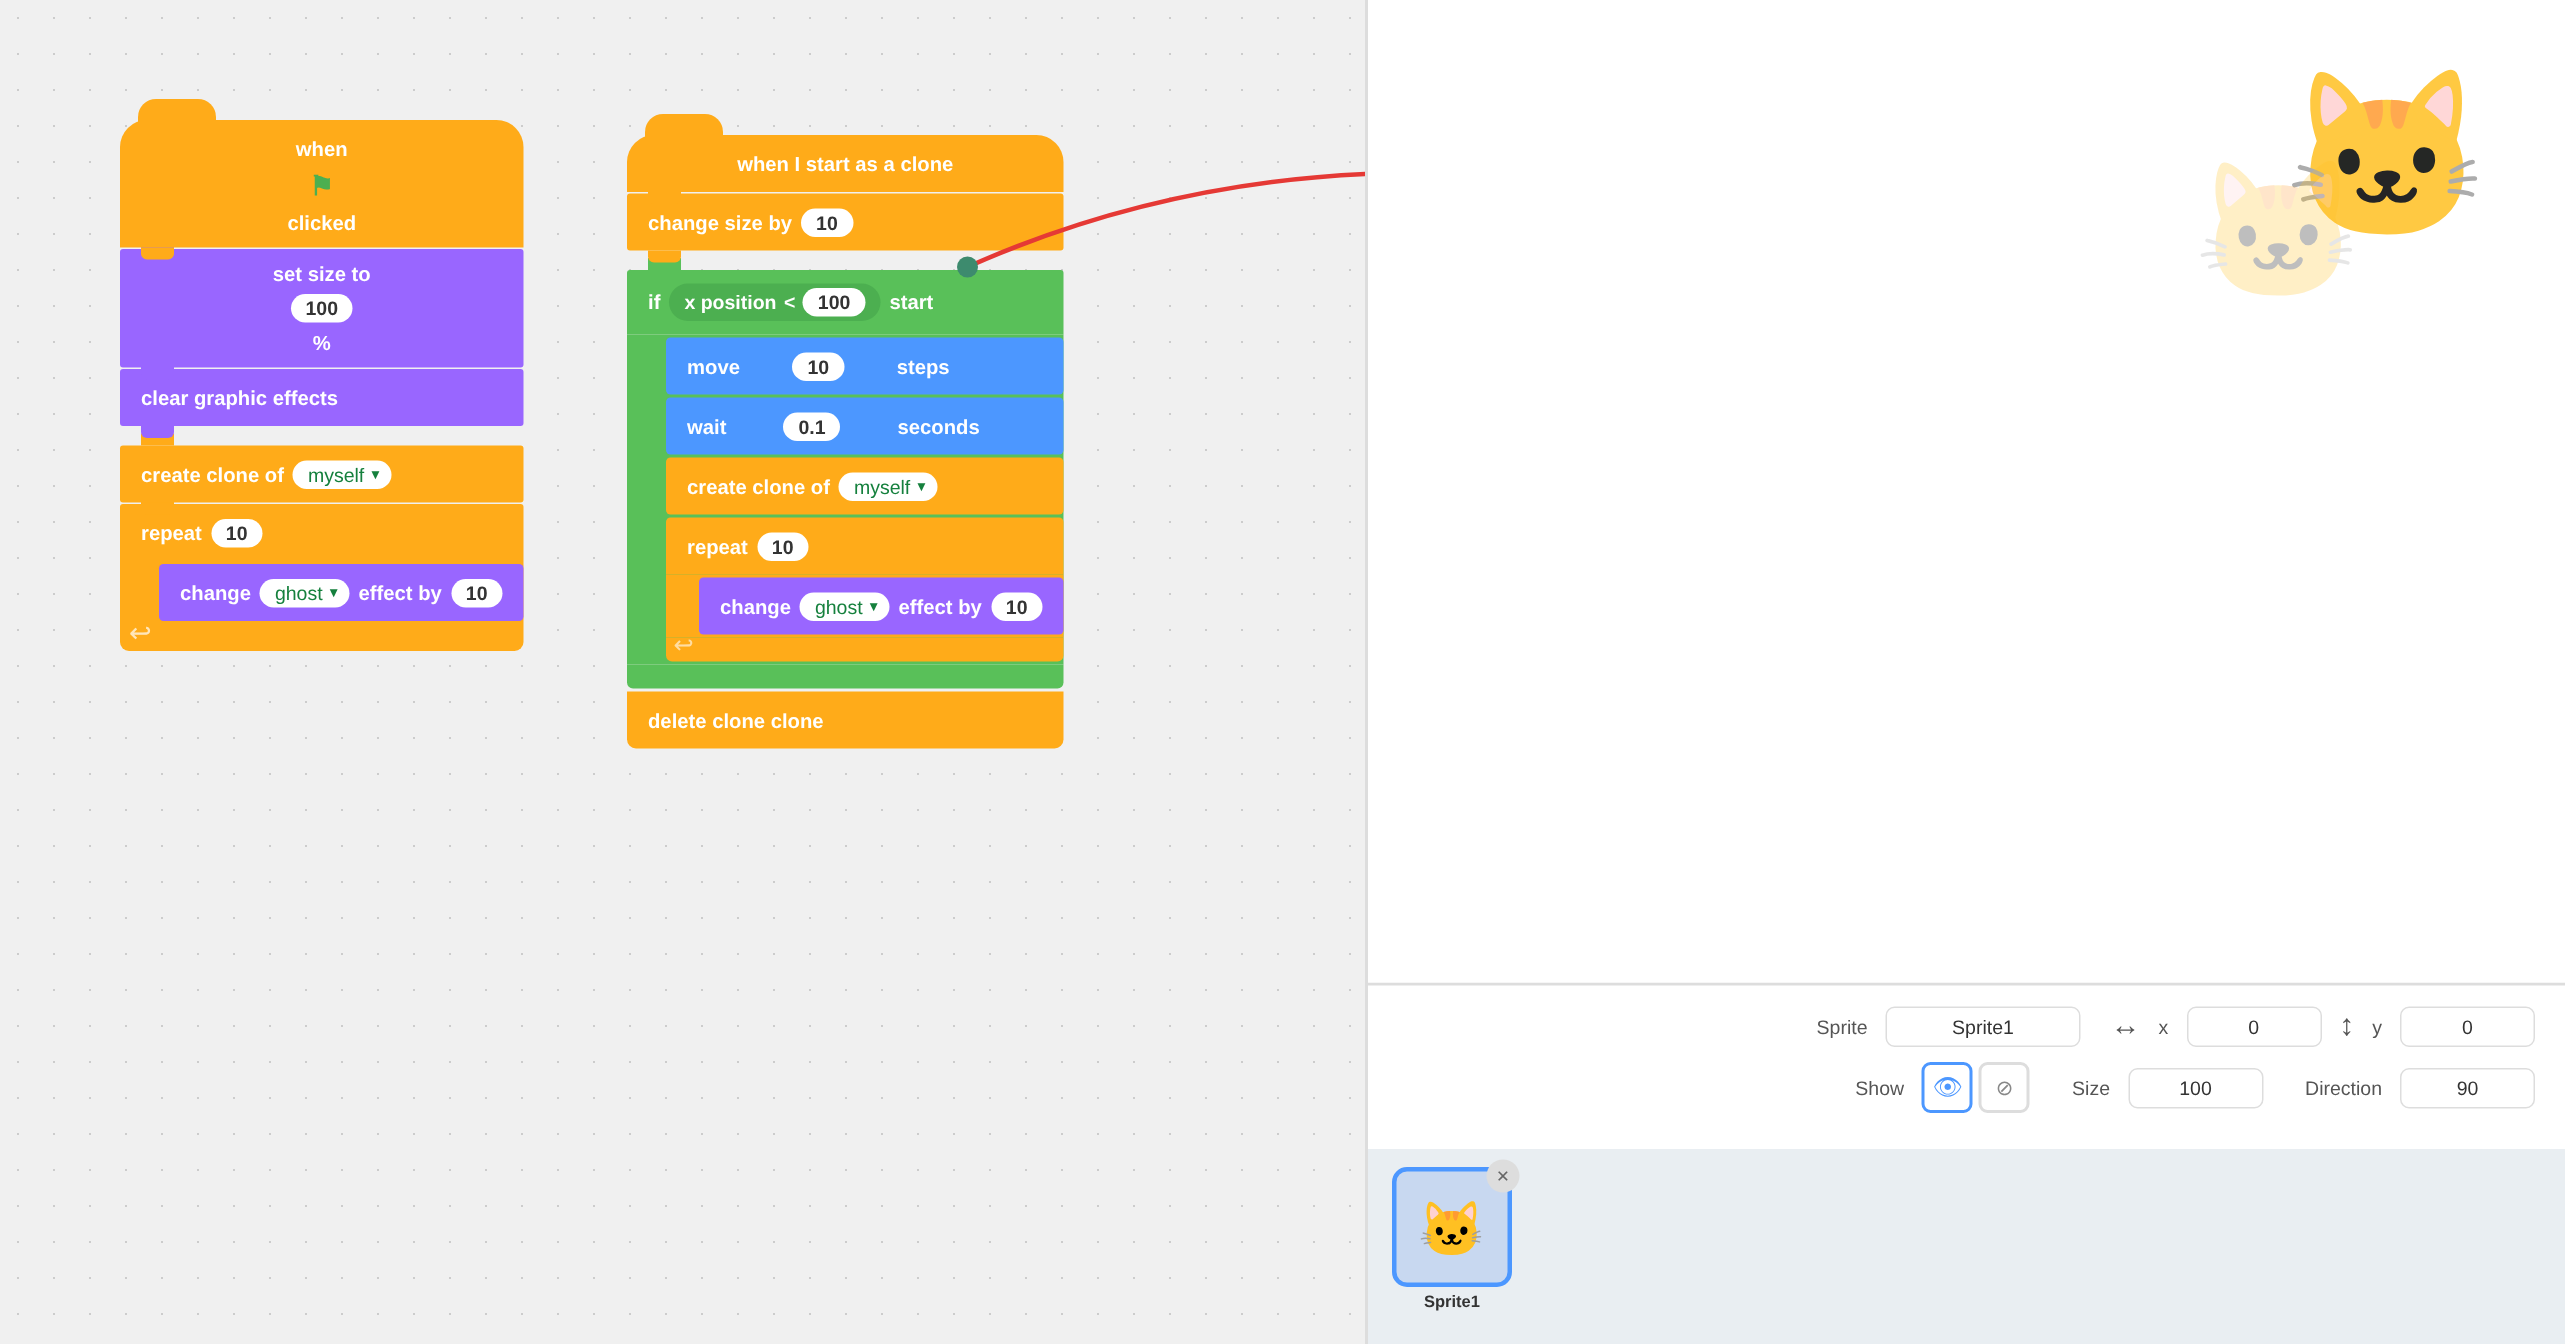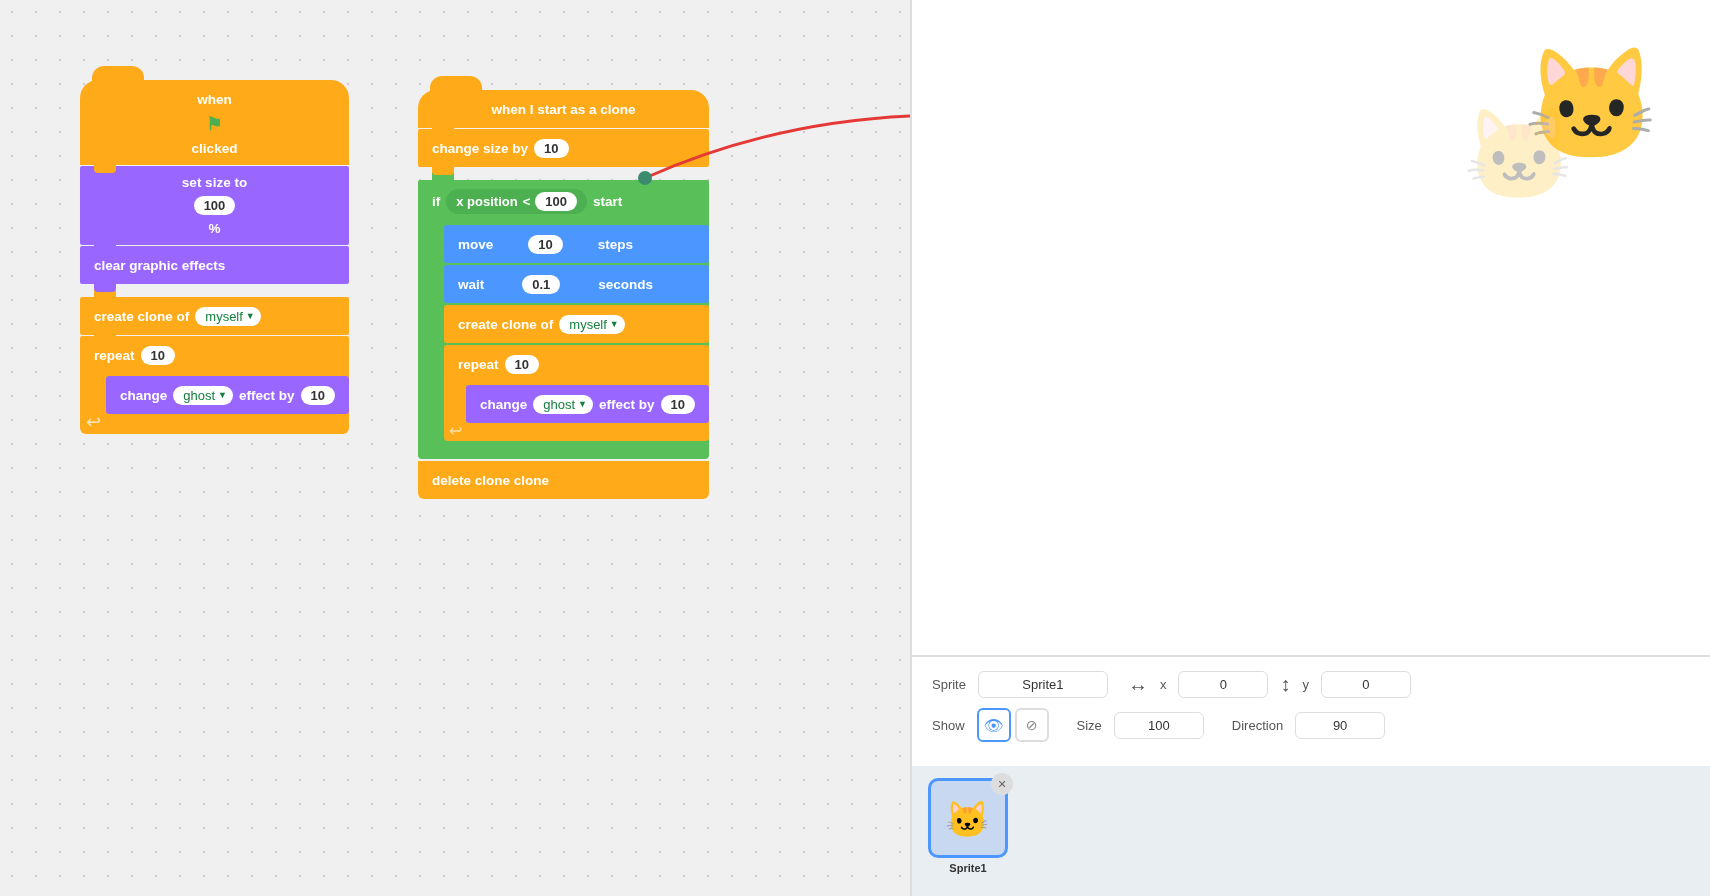--- a/index.html
+++ b/index.html
@@ -41,20 +41,21 @@
       background: white;
       border-top: 2px solid #ddd;
       padding: 14px 20px;
     }
 
     .sprite-info-row {
       display: flex;
       align-items: center;
       gap: 12px;
       margin-bottom: 10px;
+      justify-content: flex-end;
     }
 
     .sprite-info-label {
       font-size: 13px;
       color: #555;
       font-weight: 500;
     }
 
     .sprite-info-input {
       border: 1.5px solid #ddd;

